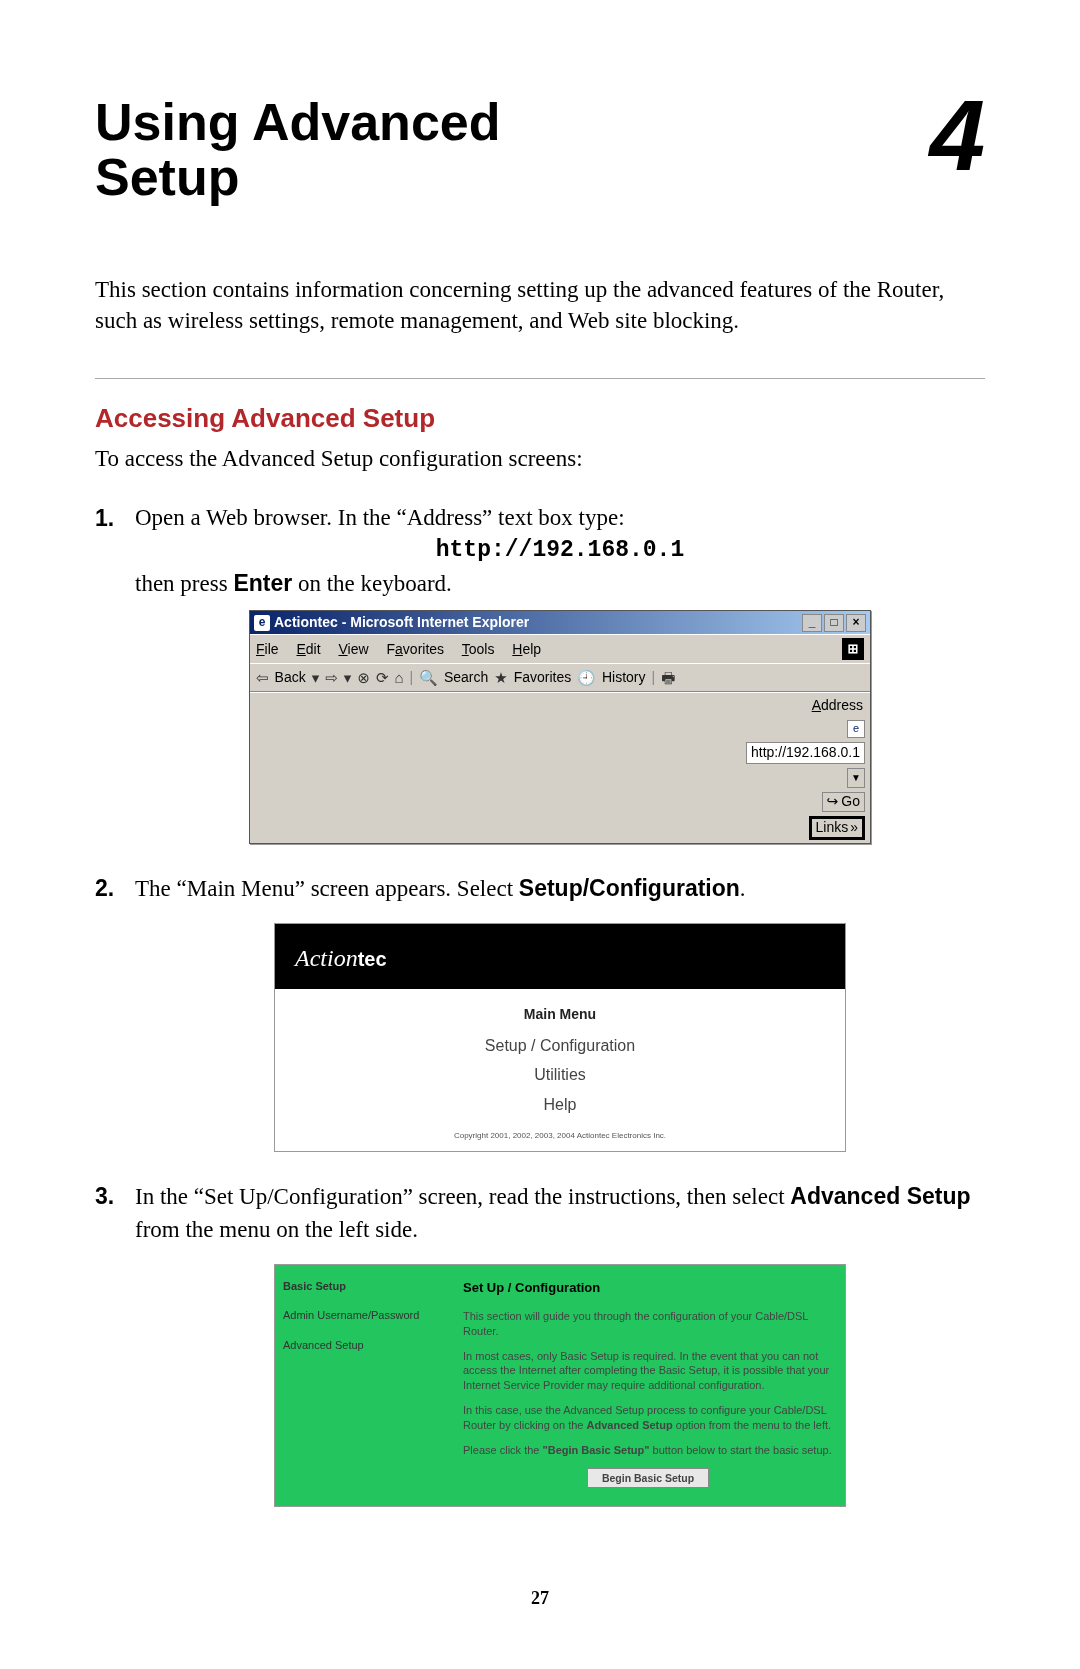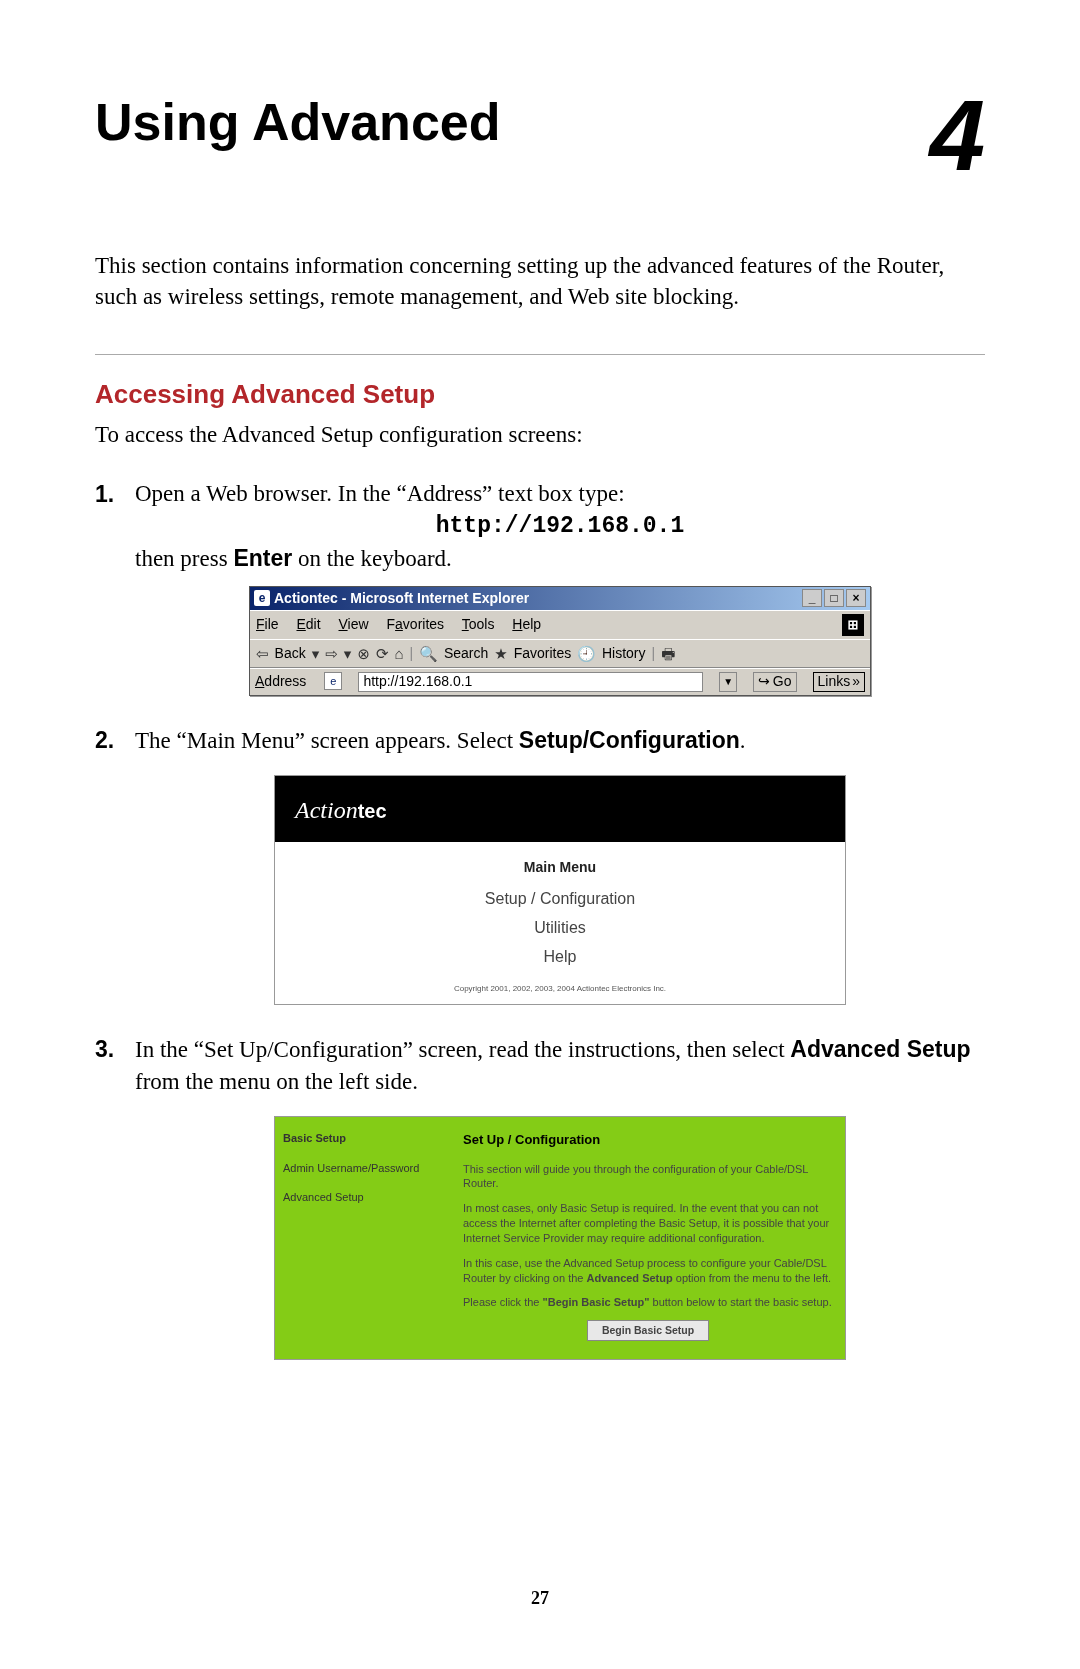--- a/index.html
+++ b/index.html
@@ -131,42 +131,42 @@
     display:inline-flex; align-items:center; justify-content:center;
   }
   .ie-toolbar {
     border-top: 1px solid #fff; border-bottom: 1px solid #888;
     padding: 3px 6px; display:flex; align-items:center; gap:6px;
   }
   .ie-toolbar .tb-glyph { font-size:15px; color:#333; }
   .ie-toolbar .sep { color:#888; }
   .ie-addrbar {
     border-top: 1px solid #fff;
-    display:flex; align-items:flex-start; padding:3px 5px; gap:16px;
+    display:flex; align-items:flex-end; padding:3px 5px; gap:4px;flex-direction:column;
   }
   .ie-addrbar .lbl { color:#000; margin-right:2px; }
   .ie-addrbar .ico {
     width:16px; height:16px; background:#fff; border:1px solid #888;
     display:inline-flex; align-items:center; justify-content:center; font-size:11px; color:#0a246a;
   }
   .ie-addrbar .field {
     flex:1; background:#fff; border:1px solid #888; padding:0 4px; height:18px;
     display:flex; align-items:center; color:#000;
   }
   .ie-addrbar .drop {
     width:16px; height:18px; border:1px solid #888; background:#d4d0c8;
     display:inline-flex; align-items:center; justify-content:center; font-size:10px;
   }
   .ie-addrbar .gobtn {
     display:inline-flex; align-items:center; gap:3px; padding:0 4px;
     border:1px solid #888; height:18px; background:#d4d0c8;
   }
   .ie-addrbar .linksbtn {
     display:inline-flex; align-items:center; gap:2px; padding:0 4px;
-    border:1px solid #000000; height:18px; background:#d4d0c8;
+    border:3px solid #000000; height:18px; background:#d4d0c8;
   }
   
   .at-window {
     width: 570px;
     border: 1px solid #999;
     background: #fff;
     font-family: Verdana, Arial, sans-serif;
     font-size: 11px;
     color: #222;
     margin-top: 8px;
@@ -179,21 +179,21 @@
   }
   .at-logo .tec { font-style: normal; font-family: Verdana, sans-serif; font-weight:bold; font-size:20px; }
   .at-body { text-align:center; padding: 16px 0 10px 0; }
   .at-title { font-weight:bold; font-size:14px; margin-bottom:10px; }
   .at-link { font-size:16px; margin: 7px 0; color:#444; }
   .at-copy { font-size:8px; color:#555; margin-top:14px; }
   
   .cfg-window {
     width: 570px;
     border:1px solid #999;
-    background:#84cc16;
+    background:#22c55e;
     font-family: Verdana, Arial, sans-serif;
     font-size: 11px;
     display:flex;
     margin-top:8px;
   }
   .cfg-side {
     width: 160px;
     padding: 14px 8px;
     font-size: 11px;
     color:#333;
@@ -221,20 +221,21 @@
   }
 </style>
 </head>
 <body>
 
 <div class="page">
 
   <div class="chapter-head">
     <div class="chapter-title">
       <span>Using Advanced</span><br>
+      <span>Setup</span>
     </div>
     <div class="chapter-number">4</div>
   </div>
 
   <p class="intro">This section contains information concerning setting up the advanced features of the Router, such as wireless settings, remote management, and Web site blocking.</p>
 
   <hr class="rule">
 
   <div class="section-heading">Accessing Advanced Setup</div>
   <p class="section-sub">To access the Advanced Setup configuration screens:</p>

